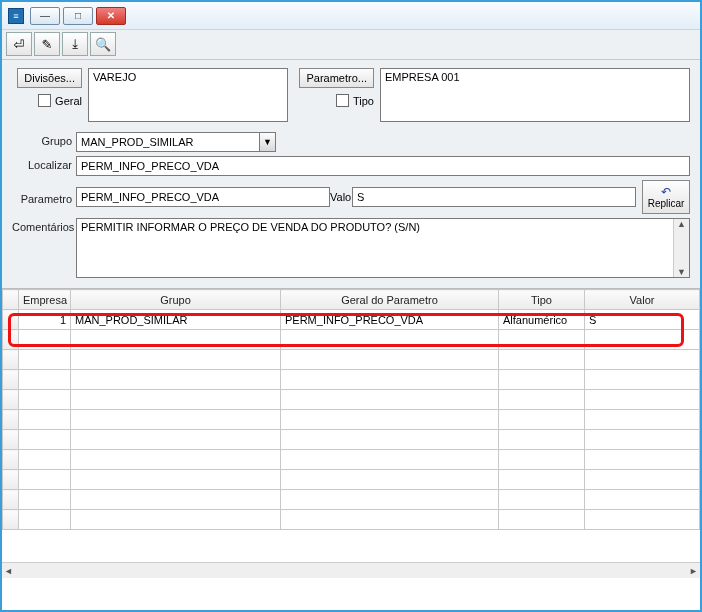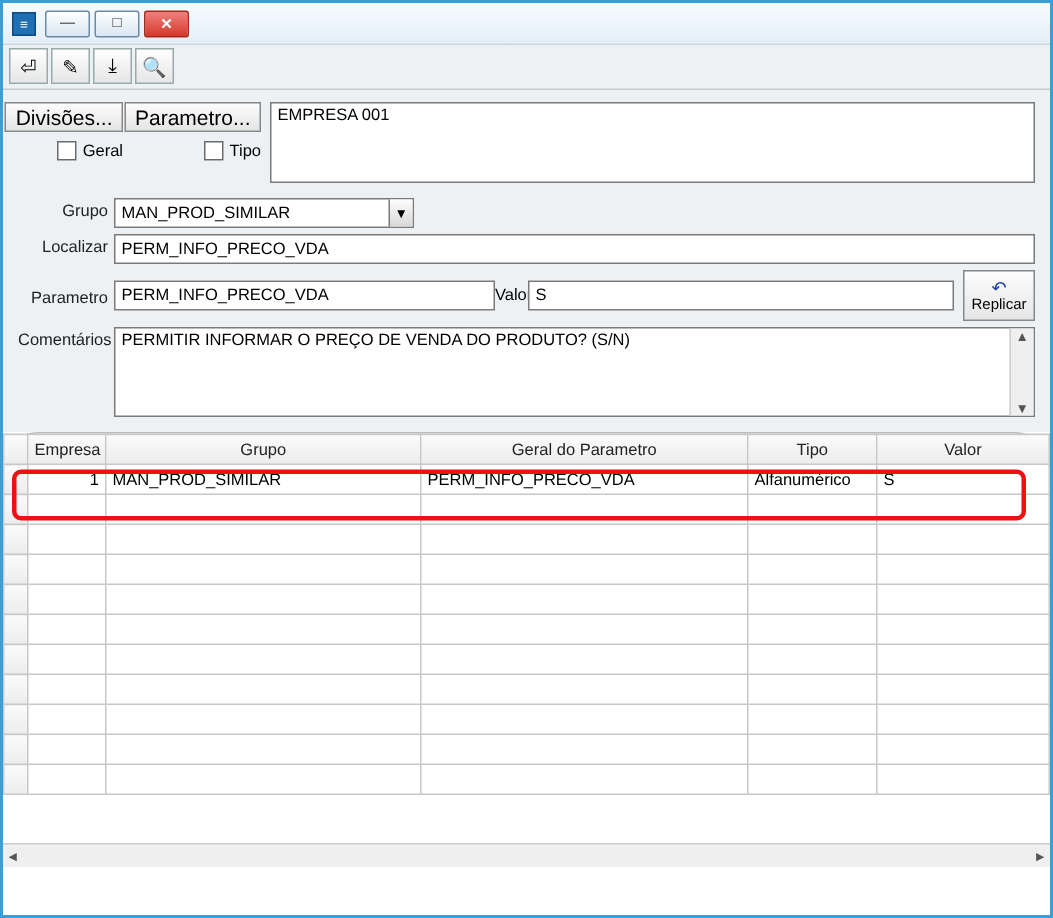--- a/index.html
+++ b/index.html
@@ -63,21 +63,21 @@
     background:#eef1f4;
     padding:8px 10px 6px 10px;
   }
   .row { display:flex; align-items:flex-start; margin-bottom:4px; }
   .lbl { width:64px; text-align:right; padding-right:4px; padding-top:3px; color:#222;}
   .btn-small {
     height:20px;
     border:1px solid #888;
     background:linear-gradient(#fdfdfd,#e4e4e4);
     padding:0 6px;
-    font-size:14px;
+    font-size:11px;
     display:flex;align-items:center;
   }
   .textarea {
     border:1px solid #7a7a7a;
     background:#fff;
     height:54px;
     padding:2px 4px;
     overflow:hidden;
     position:relative;
   }
@@ -123,21 +123,20 @@
     position:absolute;right:0;top:0;bottom:0;width:16px;
     background:#efefef;border-left:1px solid #ccc;
     display:flex;flex-direction:column;justify-content:space-between;align-items:center;
     font-size:9px;color:#555;
   }
   .grid-wrap {
     border-top:1px solid #bbb;
     background:#fff;
     position:relative;
     height:290px;
-    border-radius:23px;
   }
   table.grid {
     border-collapse:collapse;
     width:100%;
     table-layout:fixed;
   }
   table.grid th, table.grid td {
     border:1px solid #c8c8c8;
     height:20px;
     padding:2px 4px;
@@ -190,20 +189,23 @@
 
   <div class="row">
     <div style="width:70px;display:flex;flex-direction:column;align-items:flex-end;">
       <div class="btn-small">Divisões...</div>
       <div class="checkbox">
         <div class="chk"></div>
         <span>Geral</span>
       </div>
     </div>
     <div style="width:6px"></div>
+    <div class="textarea" style="width:200px">
+      <span>VAREJO</span>
+    </div>
     <div style="width:16px"></div>
     <div style="width:70px;display:flex;flex-direction:column;align-items:flex-end;">
       <div class="btn-small">Parametro...</div>
       <div class="checkbox">
         <div class="chk"></div>
         <span>Tipo</span>
       </div>
     </div>
     <div style="width:6px"></div>
     <div class="textarea" style="flex:1">

